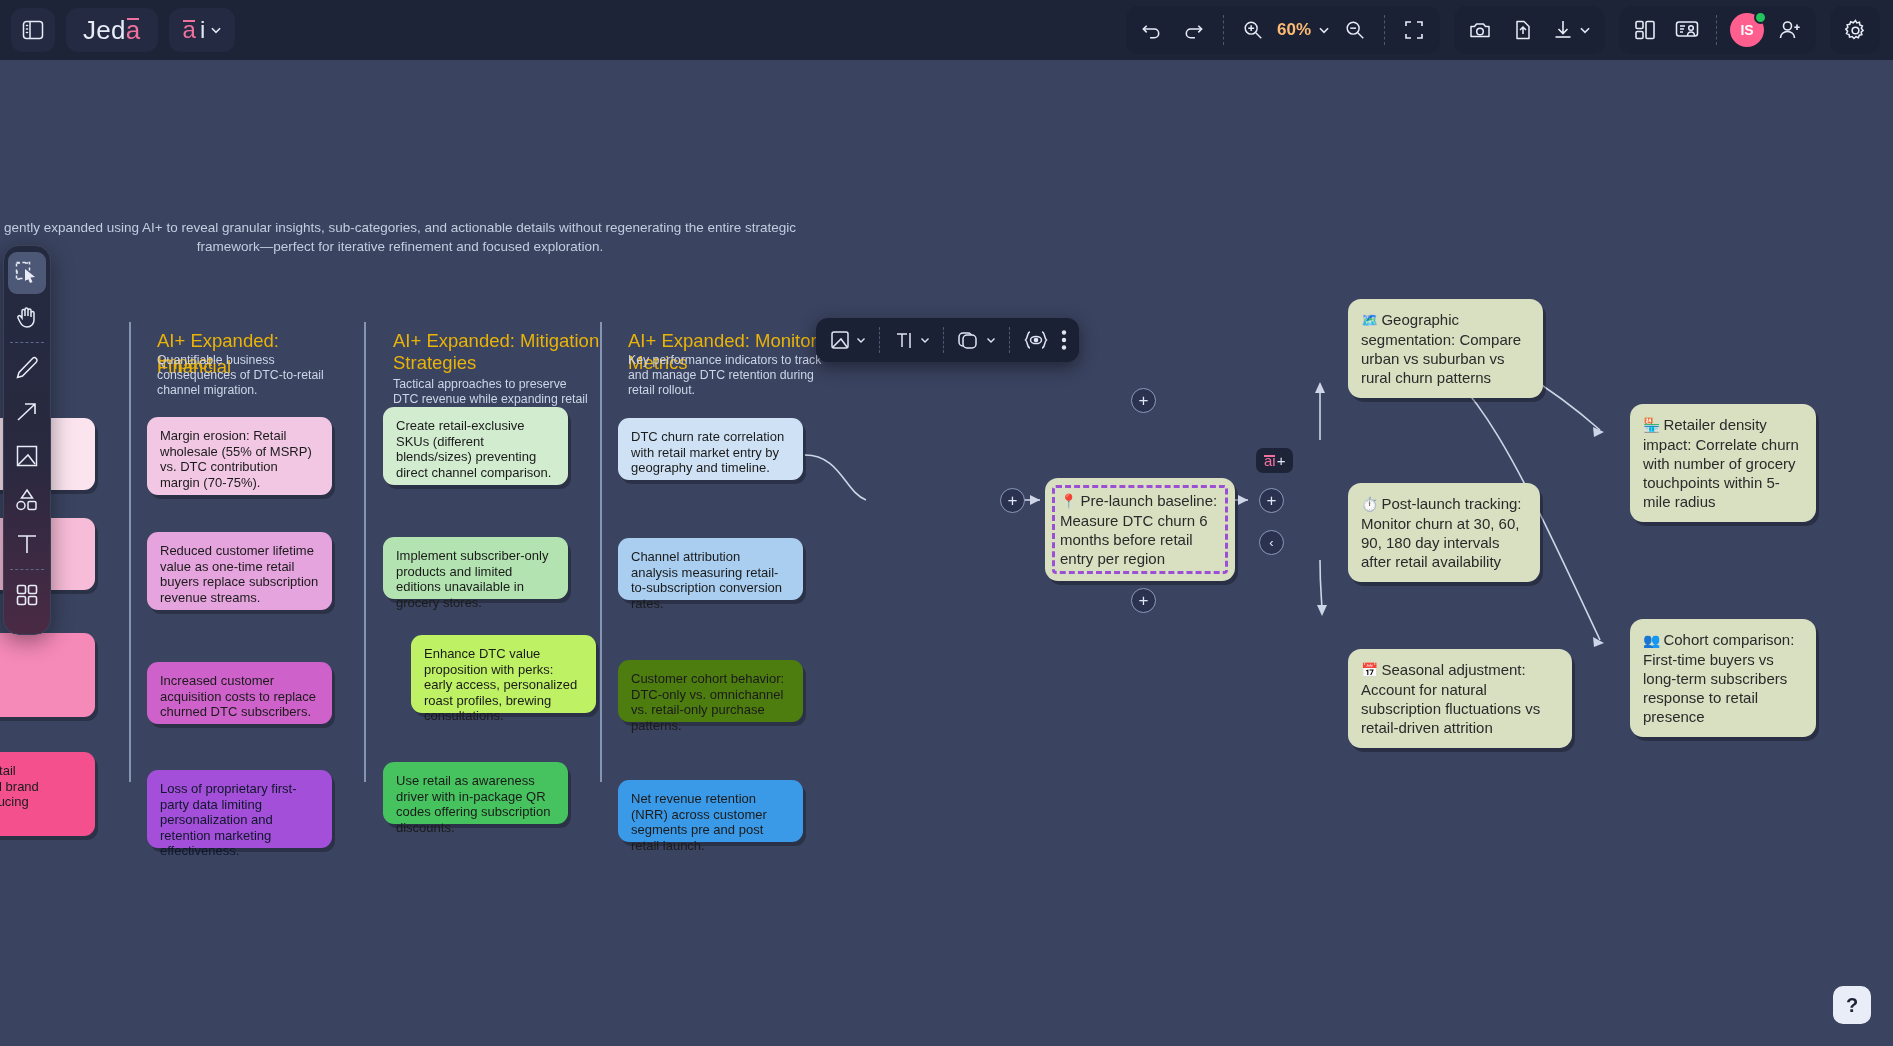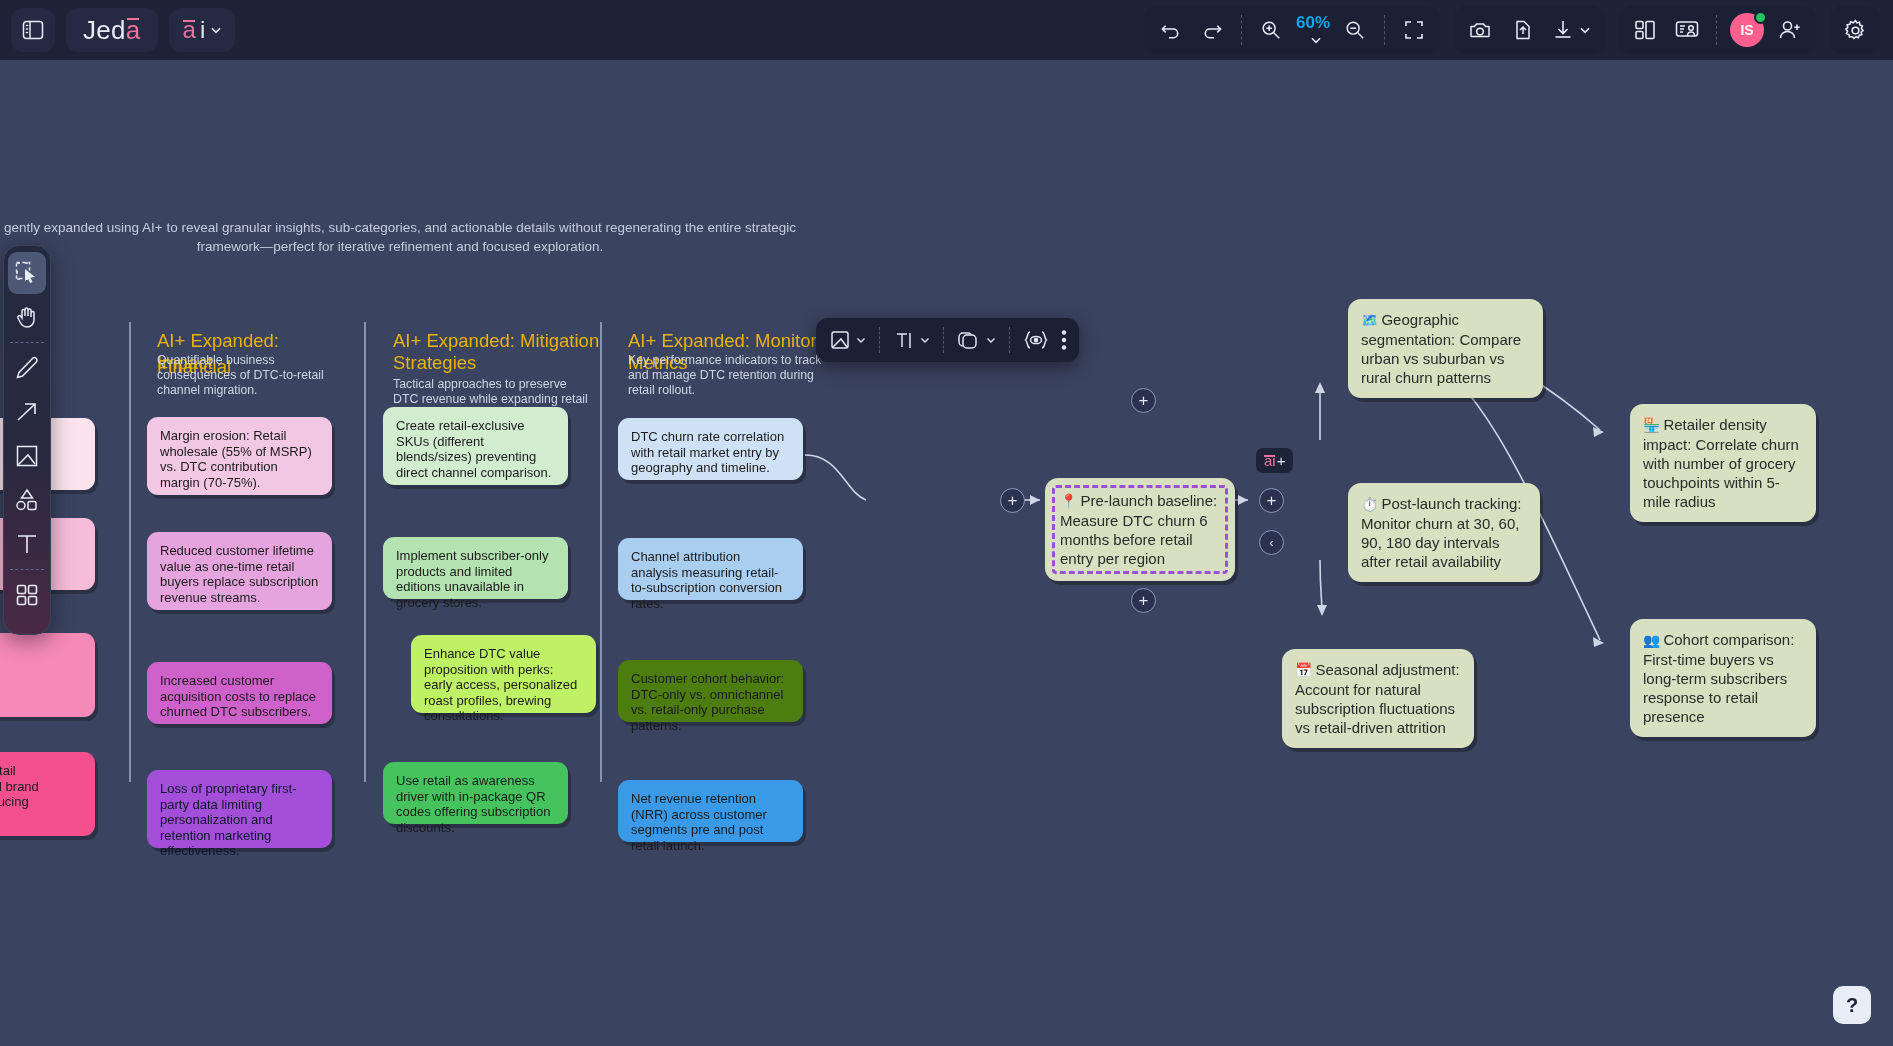--- a/index.html
+++ b/index.html
@@ -20,21 +20,21 @@
   .logo-text .pinkchar::after{content:"";position:absolute;left:1px;right:2px;top:3px;height:2px;background:#f0709e;}
   .ai-pill{height:44px;border-radius:12px;background:#232a42;display:flex;align-items:center;gap:4px;padding:0 12px 0 14px;cursor:pointer;}
   .ai-pill .ai-a{color:#f0709e;font-size:24px;position:relative;}
   .ai-pill .ai-a::after{content:"";position:absolute;left:0;right:1px;top:4px;height:2px;background:#f0709e;}
   .ai-pill .ai-i{color:#dfe5f2;font-size:24px;}
 
   .tb-right{margin-left:auto;display:flex;align-items:center;gap:14px;padding-right:13px;}
   .group{height:48px;background:#1b2134;border-radius:13px;display:flex;align-items:center;padding:0 6px;gap:2px;}
   .gbtn{height:40px;min-width:40px;border-radius:9px;display:flex;align-items:center;justify-content:center;padding:0 7px;cursor:pointer;}
   .vsep{width:0;border-left:1px dashed #4d5673;height:30px;margin:0 7px;}
-  .zoomval{color:#0ea5e9;font-size:17px;font-weight:bold;padding:0 2px;flex-direction:column;}
+  .zoomval{color:#fdba74;font-size:17px;font-weight:bold;padding:0 2px;}
   .avatar{width:34px;height:34px;border-radius:50%;background:#ff5f8f;color:#fff;display:flex;align-items:center;justify-content:center;font-size:14px;font-weight:bold;position:relative;cursor:pointer;}
   .avatar .dot{position:absolute;width:13px;height:13px;border-radius:50%;background:#22c55e;top:-2px;right:-3px;border:2px solid #1b2134;}
   svg{display:block;}
 
   
   .rail{position:absolute;left:3px;top:245px;width:48px;height:390px;border-radius:16px;
         background:linear-gradient(180deg,#232a40 0%,#29293f 55%,#4a2a45 100%);
         border:1px solid #3a4158;display:flex;flex-direction:column;align-items:center;
         padding:5px 0;z-index:50;box-shadow:0 6px 22px rgba(0,0,0,.4);}
   .tool{width:38px;height:42px;display:flex;align-items:center;justify-content:center;border-radius:9px;cursor:pointer;margin:1px 0;}
@@ -156,21 +156,21 @@
 
     <div class="node selected" style="left:1045px;top:437px;width:190px;">
       <div class="dashborder"></div>
       <span class="emo">📍</span><span>Pre-launch baseline: Measure DTC churn 6 months before retail entry per region</span>
     </div>
 
     <div class="node" style="left:1348px;top:442px;width:192px;">
       <span class="emo">⏱️</span><span>Post-launch tracking: Monitor churn at 30, 60, 90, 180 day intervals after retail availability</span>
     </div>
 
-    <div class="node" style="left:1282px;top:608px;width:192px;">
+    <div class="node" style="left:1348px;top:608px;width:224px;">
       <span class="emo">📅</span><span>Seasonal adjustment: Account for natural subscription fluctuations vs retail-driven attrition</span>
     </div>
 
     <div class="node" style="left:1630px;top:363px;width:186px;">
       <span class="emo">🏪</span><span>Retailer density impact: Correlate churn with number of grocery touchpoints within 5-mile radius</span>
     </div>
 
     <div class="node" style="left:1630px;top:578px;width:186px;">
       <span class="emo">👥</span><span>Cohort comparison: First-time buyers vs long-term subscribers response to retail presence</span>
     </div>

